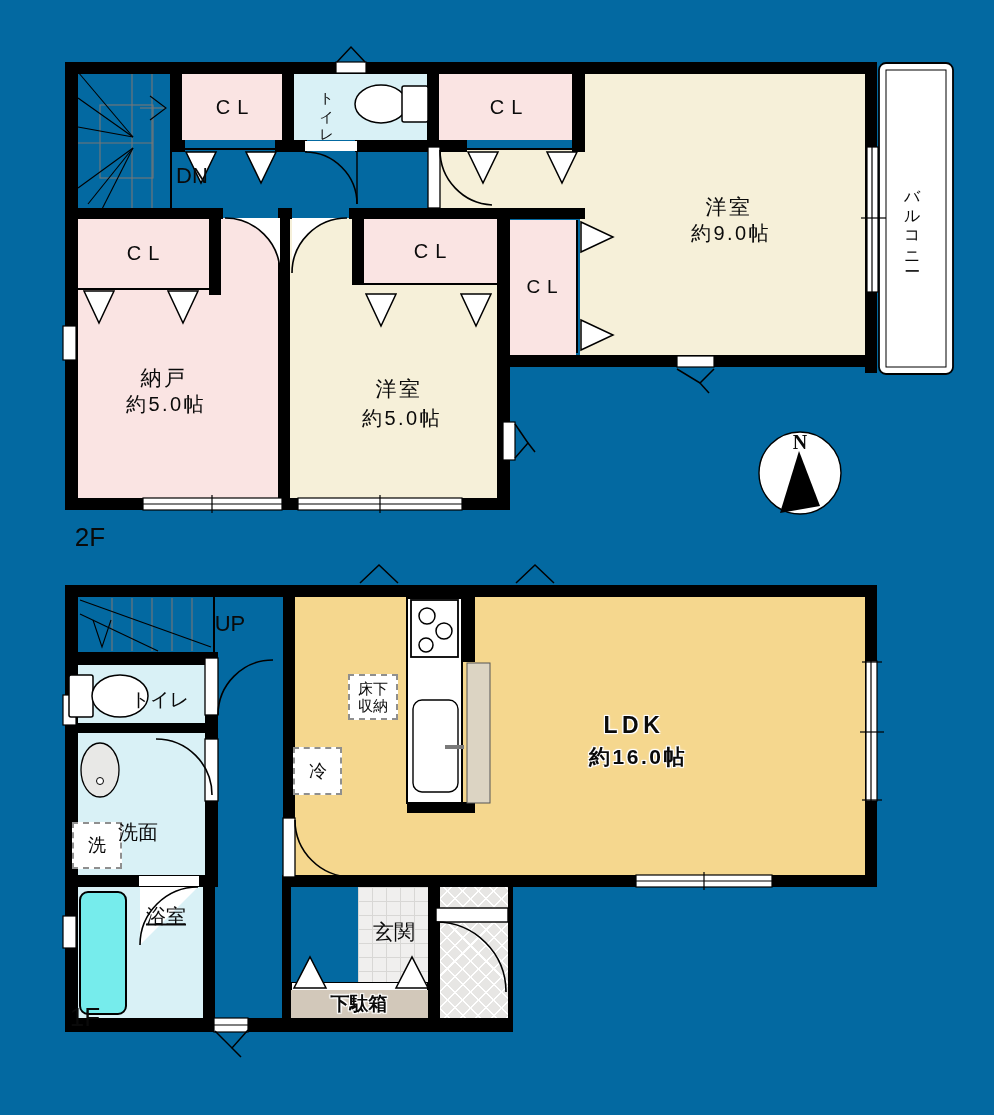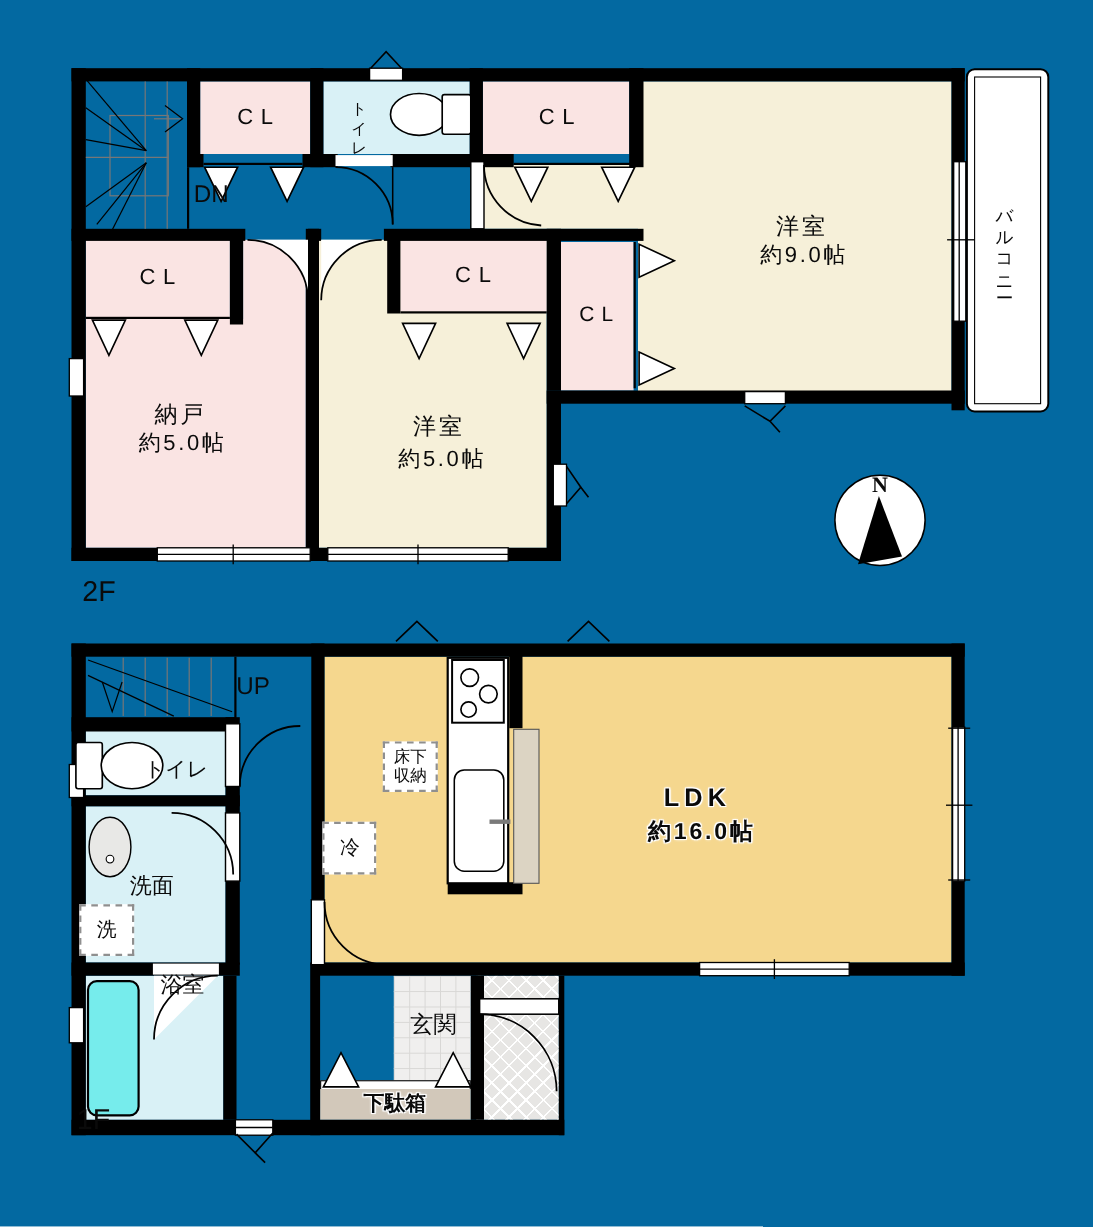--- a/index.html
+++ b/index.html
@@ -308,23 +308,23 @@
   <div class="lbl t21 ls2" style="left:164px;top:378px;">納戸</div>
   <div class="lbl t20 ls2" style="left:166px;top:404px;">約5.0帖</div>
   <div class="lbl t21 ls2" style="left:399px;top:389px;">洋室</div>
   <div class="lbl t20 ls2" style="left:402px;top:418px;">約5.0帖</div>
   <div class="lbl t16 vtext" style="left:912px;top:222px;">バルコニー</div>
   <div class="lbl t22" style="left:192px;top:176px;">DN</div>
   <div class="lbl t26" style="left:90px;top:538px;">2F</div>
 
   <div class="lbl t22" style="left:230px;top:624px;">UP</div>
   <div class="lbl t19" style="left:160px;top:700px;">トイレ</div>
-  <div class="lbl t20" style="left:138px;top:806px;">洗面</div>
+  <div class="lbl t20" style="left:138px;top:832px;">洗面</div>
   <div class="lbl t18" style="left:97px;top:845px;">洗</div>
-  <div class="lbl t20" style="left:166px;top:896px;">浴室</div>
+  <div class="lbl t20" style="left:166px;top:916px;text-decoration:underline;">浴室</div>
   <div class="lbl t23 ls2 halo" style="left:634px;top:725px;letter-spacing:.2em;">LDK</div>
   <div class="lbl t21 ls2 halo" style="left:600px;top:757px;margin-left:38px;">約16.0帖</div>
   <div class="lbl t15" style="left:373px;top:697px;">床下
 収納</div>
   <div class="lbl t18" style="left:318px;top:771px;">冷</div>
   <div class="lbl t21" style="left:394px;top:932px;">玄関</div>
   <div class="lbl t19 halo" style="left:359px;top:1004px;">下駄箱</div>
   <div class="lbl t26" style="left:85px;top:1018px;">1F</div>
 
   <div class="lbl t20" style="left:800px;top:442px;font-family:'Liberation Serif','DejaVu Serif',serif;font-weight:bold;">N</div>

